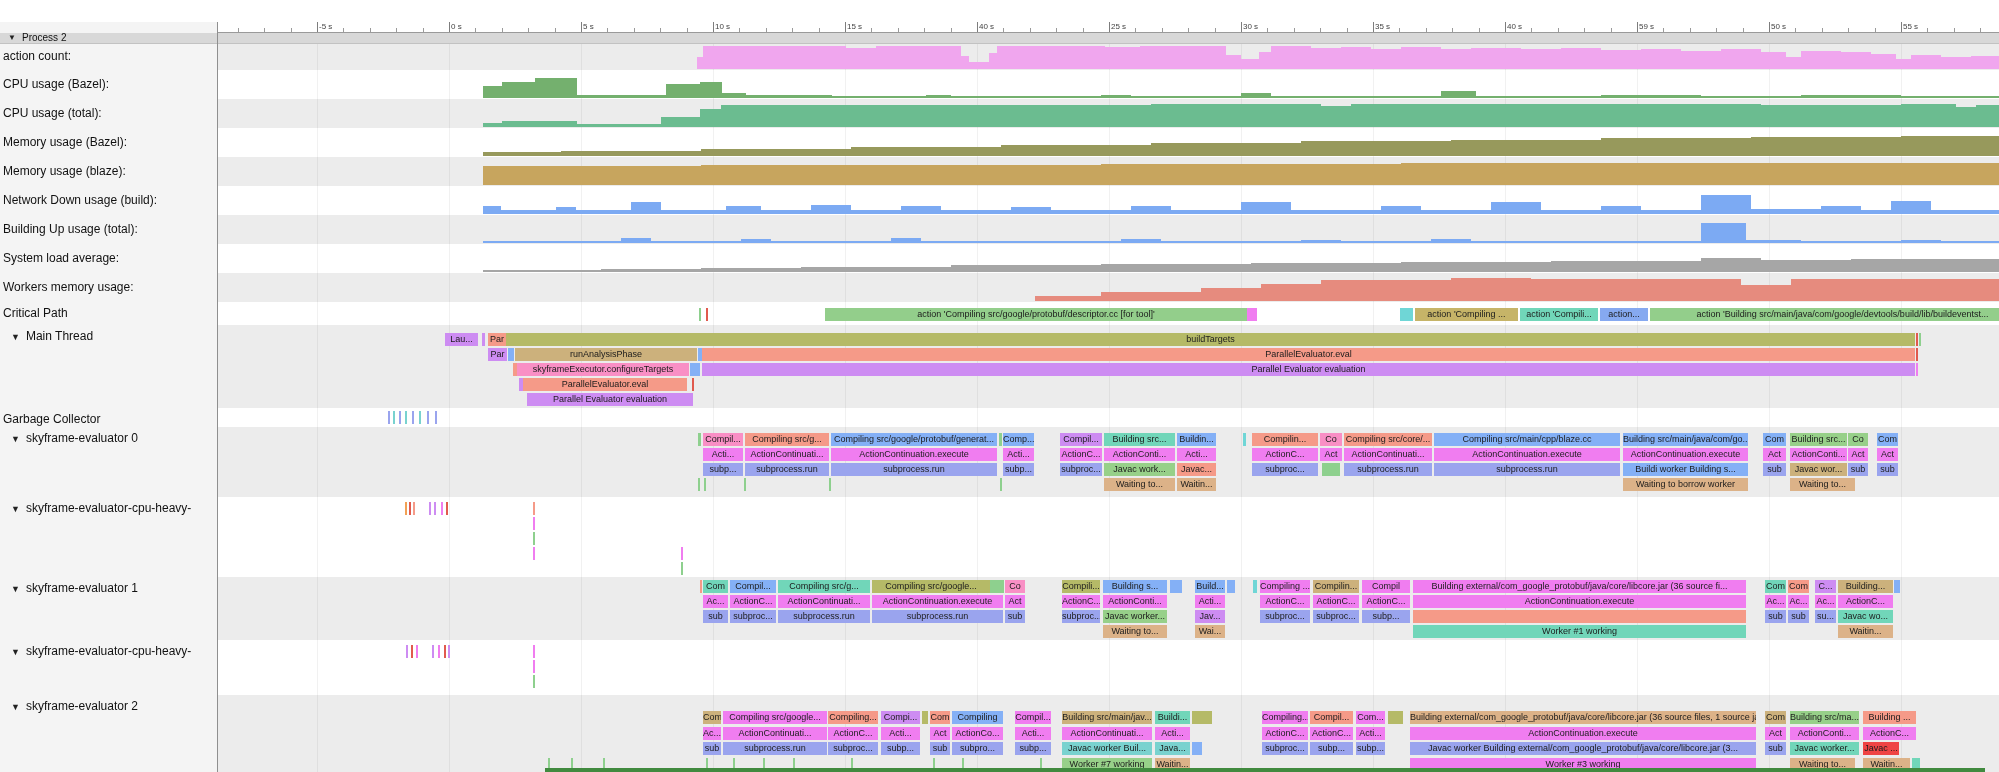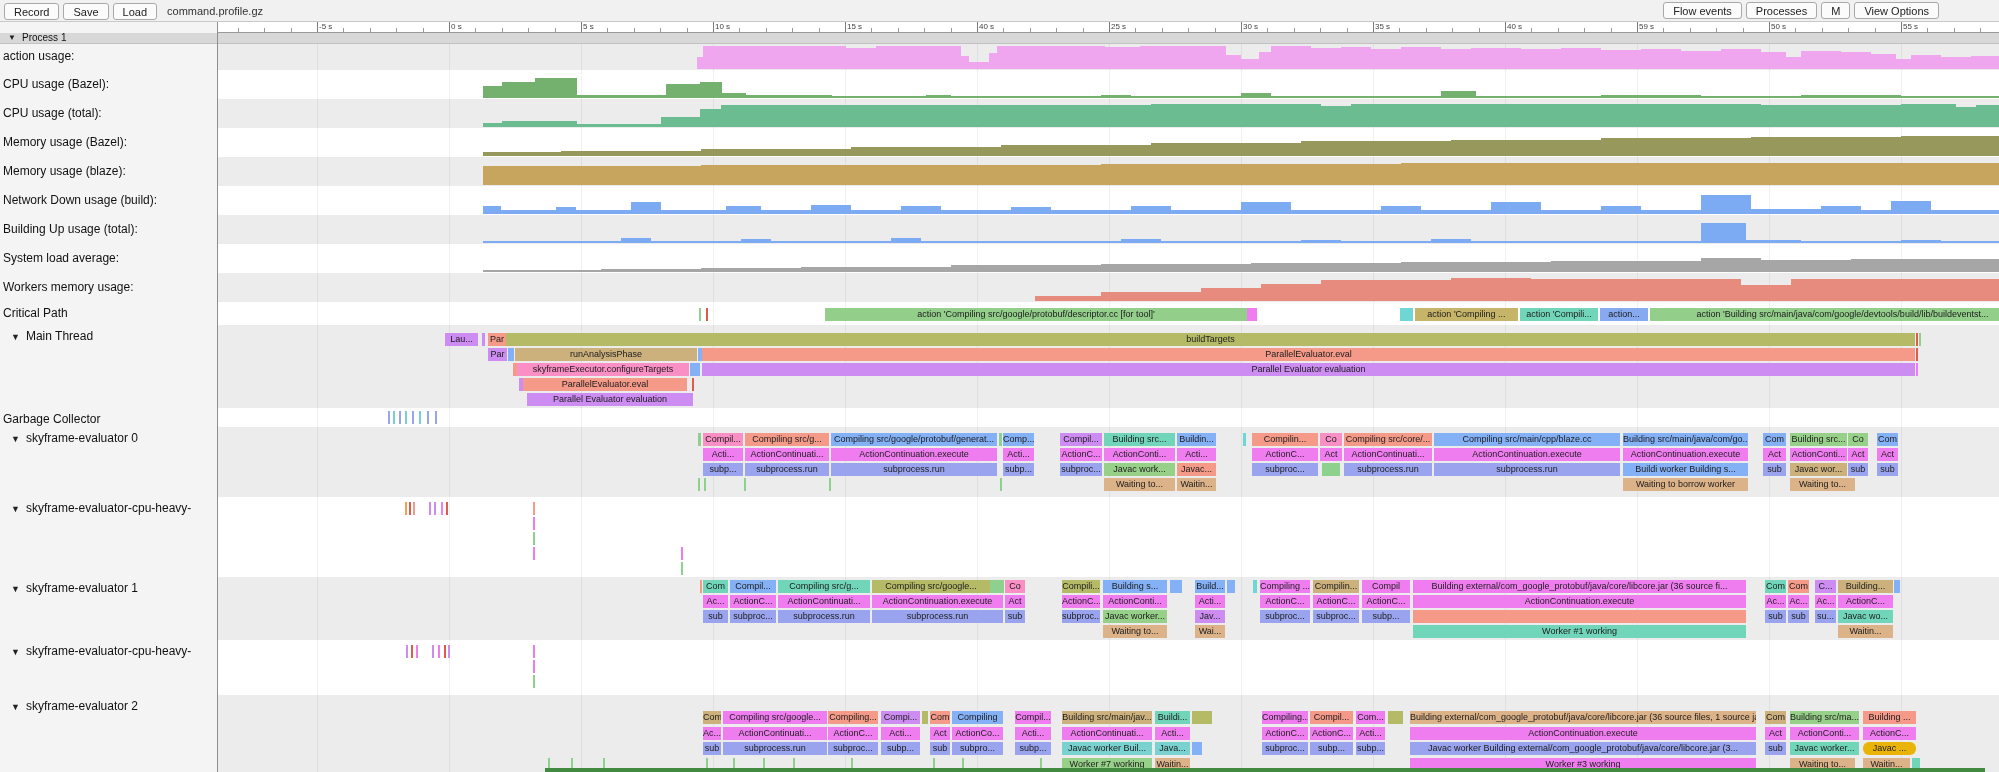--- a/index.html
+++ b/index.html
@@ -27,31 +27,20 @@
   .track-label{position:absolute;left:3px;font-size:12px;color:#111;white-space:nowrap;}
   .grp-arrow{display:inline-block;font-size:9px;margin:0 6px 0 8px;color:#222;}
   .chart-seg{position:absolute;}
   .blk{position:absolute;height:13px;font-size:9px;color:#1c1c1c;text-align:center;overflow:hidden;white-space:nowrap;line-height:13px;box-sizing:border-box;}
   #bottom-line{position:absolute;height:4px;background:#418a3f;}
 </style>
 </head>
 <body>
 
 <div id="app">
-  <div id="toolbar">
-    <span id="tb-left"><button class="tb-btn">Record</button><button class="tb-btn">Save</button><button class="tb-btn">Load</button></span>
-    <span id="filename">command.profile.gz</span>
-    <span id="tb-spacer"></span>
-    <span id="tb-right">
-        <button class="tb-btn">Flow events</button>
-        <button class="tb-btn">Processes</button>
-        <button class="tb-btn">M</button>
-        <button class="tb-btn">View Options</button>
-      </span>
-  </div>
   <div id="sidebar-bg"></div>
   <div id="ruler">
       <div class="tick-major" style="left: 100px;"></div>
       <div class="tick-label" style="left: 102px;">-5 s</div>
       <div class="tick-major" style="left: 232px;"></div>
       <div class="tick-label" style="left: 234px;">0 s</div>
       <div class="tick-major" style="left: 364px;"></div>
       <div class="tick-label" style="left: 366px;">5 s</div>
       <div class="tick-major" style="left: 496px;"></div>
       <div class="tick-label" style="left: 498px;">10 s</div>
@@ -123,21 +112,21 @@
       <div class="tick-minor" style="left: 1578.4px;"></div>
       <div class="tick-minor" style="left: 1604.8px;"></div>
       <div class="tick-minor" style="left: 1631.2px;"></div>
       <div class="tick-minor" style="left: 1657.6px;"></div>
       <div class="tick-minor" style="left: 1710.4px;"></div>
       <div class="tick-minor" style="left: 1736.8px;"></div>
       <div class="tick-minor" style="left: 1763.2px;"></div>
     </div>
   <div id="process-header">
     <span class="arrow">▼</span>
-    <span class="ph-label">Process 1</span>
+    <span class="ph-label">Process 2</span>
   </div>
   <div id="timeline">
       <div class="band" style="top: 44px; height: 26px; background: rgb(236, 236, 236);"></div>
       <div class="band" style="top: 70px; height: 29px; background: rgb(255, 255, 255);"></div>
       <div class="band" style="top: 99px; height: 29px; background: rgb(236, 236, 236);"></div>
       <div class="band" style="top: 128px; height: 29px; background: rgb(255, 255, 255);"></div>
       <div class="band" style="top: 157px; height: 29px; background: rgb(236, 236, 236);"></div>
       <div class="band" style="top: 186px; height: 29px; background: rgb(255, 255, 255);"></div>
       <div class="band" style="top: 215px; height: 29px; background: rgb(236, 236, 236);"></div>
       <div class="band" style="top: 244px; height: 29px; background: rgb(255, 255, 255);"></div>
@@ -156,21 +145,21 @@
       <div class="gridline" style="left: 713px; top: 44px; height: 728px;"></div>
       <div class="gridline" style="left: 845px; top: 44px; height: 728px;"></div>
       <div class="gridline" style="left: 977px; top: 44px; height: 728px;"></div>
       <div class="gridline" style="left: 1109px; top: 44px; height: 728px;"></div>
       <div class="gridline" style="left: 1241px; top: 44px; height: 728px;"></div>
       <div class="gridline" style="left: 1373px; top: 44px; height: 728px;"></div>
       <div class="gridline" style="left: 1505px; top: 44px; height: 728px;"></div>
       <div class="gridline" style="left: 1637px; top: 44px; height: 728px;"></div>
       <div class="gridline" style="left: 1769px; top: 44px; height: 728px;"></div>
       <div class="gridline" style="left: 1901px; top: 44px; height: 728px;"></div>
-      <div class="track-label" style="top: 49px;">action usage:</div>
+      <div class="track-label" style="top: 49px;">action count:</div>
       <div class="track-label" style="top: 76.5px;">CPU usage (Bazel):</div>
       <div class="track-label" style="top: 105.5px;">CPU usage (total):</div>
       <div class="track-label" style="top: 134.5px;">Memory usage (Bazel):</div>
       <div class="track-label" style="top: 163.5px;">Memory usage (blaze):</div>
       <div class="track-label" style="top: 192.5px;">Network Down usage (build):</div>
       <div class="track-label" style="top: 221.5px;">Building Up usage (total):</div>
       <div class="track-label" style="top: 250.5px;">System load average:</div>
       <div class="track-label" style="top: 279.5px;">Workers memory usage:</div>
       <div class="track-label" style="top: 306px;">Critical Path</div>
       <div class="track-label" style="top: 329px;"><span class="grp-arrow">▼</span><span>Main Thread</span></div>
@@ -559,21 +548,21 @@
       <div class="blk" style="left: 1015px; width: 36px; top: 742px; background: rgb(154, 164, 238);">subp...</div>
       <div class="blk" style="left: 1062px; width: 90px; top: 742px; background: rgb(121, 210, 207);">Javac worker Buil...</div>
       <div class="blk" style="left: 1155px; width: 35px; top: 742px; background: rgb(121, 210, 207);">Java...</div>
       <div class="blk" style="left: 1192px; width: 10px; top: 742px; background: rgb(132, 176, 246);"></div>
       <div class="blk" style="left: 1262px; width: 46px; top: 742px; background: rgb(154, 164, 238);">subproc...</div>
       <div class="blk" style="left: 1310px; width: 43px; top: 742px; background: rgb(154, 164, 238);">subp...</div>
       <div class="blk" style="left: 1356px; width: 29px; top: 742px; background: rgb(154, 164, 238);">subp...</div>
       <div class="blk" style="left: 1410px; width: 346px; top: 742px; background: rgb(154, 164, 238);">Javac worker Building external/com_google_protobuf/java/core/libcore.jar (3...</div>
       <div class="blk" style="left: 1765px; width: 21px; top: 742px; background: rgb(154, 164, 238);">sub</div>
       <div class="blk" style="left: 1790px; width: 69px; top: 742px; background: rgb(113, 214, 185);">Javac worker...</div>
-      <div class="blk" style="left: 1863px; width: 53px; top: 742px; background: #eab308; border-radius: 6px;">Javac ...</div>
+      <div class="blk" style="left: 1863px; width: 36px; top: 742px; background: #ef4444;">Javac ...</div>
       <div class="blk" style="left: 548px; width: 2px; top: 757.5px; background: rgb(142, 208, 142);"></div>
       <div class="blk" style="left: 571px; width: 2px; top: 757.5px; background: rgb(142, 208, 142);"></div>
       <div class="blk" style="left: 603px; width: 2px; top: 757.5px; background: rgb(142, 208, 142);"></div>
       <div class="blk" style="left: 706px; width: 2px; top: 757.5px; background: rgb(142, 208, 142);"></div>
       <div class="blk" style="left: 733px; width: 2px; top: 757.5px; background: rgb(142, 208, 142);"></div>
       <div class="blk" style="left: 763px; width: 2px; top: 757.5px; background: rgb(142, 208, 142);"></div>
       <div class="blk" style="left: 793px; width: 2px; top: 757.5px; background: rgb(142, 208, 142);"></div>
       <div class="blk" style="left: 851px; width: 2px; top: 757.5px; background: rgb(142, 208, 142);"></div>
       <div class="blk" style="left: 933px; width: 2px; top: 757.5px; background: rgb(142, 208, 142);"></div>
       <div class="blk" style="left: 962px; width: 2px; top: 757.5px; background: rgb(142, 208, 142);"></div>

